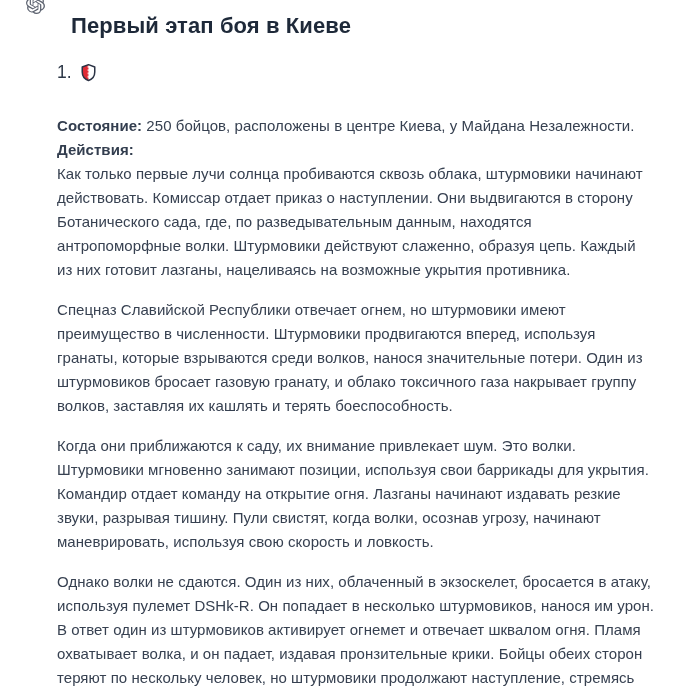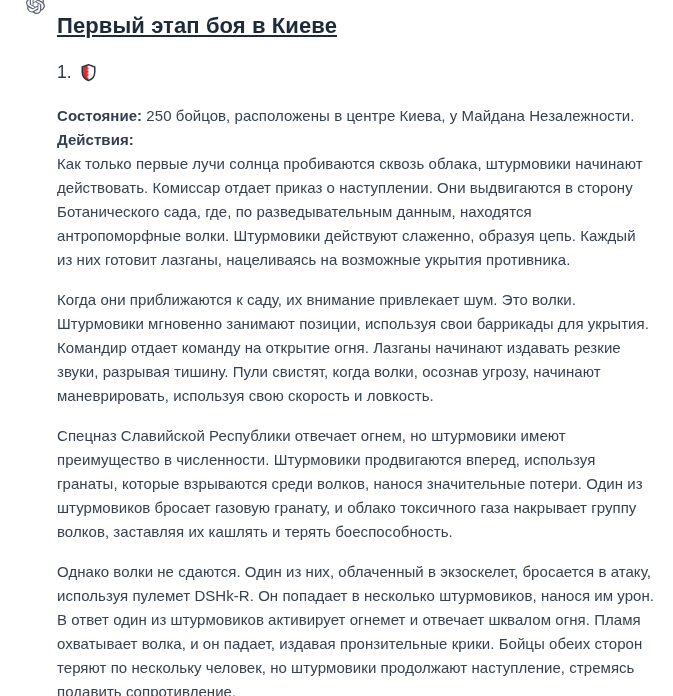--- a/index.html
+++ b/index.html
@@ -22,27 +22,26 @@
     color: #5d6370;
   }
   .avatar svg { width: 100%; height: 100%; display: block; }
   .content {
     position: absolute;
     left: 57px;
     top: 0;
     width: 598px;
   }
   .page-title {
-    margin: 12px 0 0 0;
+    margin: 12px 0 0 14px;
     font-size: 22px;
     line-height: 28px;
     font-weight: 700;
     color: #1e2939;
     letter-spacing: 0.1px;
-    text-decoration: underline;
   }
   .list-row {
     margin-top: 20px;
     display: flex;
     align-items: center;
     font-size: 17.5px;
     line-height: 24px;
     color: #1e2939;
   }
   .list-number {
@@ -53,21 +52,21 @@
   .shield { width: 19px; height: 19px; margin-right: 8px; flex: 0 0 auto; }
   .shield svg { width: 100%; height: 100%; display: block; }
   .list-title { font-weight: 700; }
   p.body-text {
     margin: 16px 0 0 0;
     font-size: 15px;
     line-height: 24px;
     color: #374151;
     letter-spacing: 0.05px;
   }
-  p.body-text.first { margin-top: 20px; }
+  p.body-text.first { margin-top: 30px; }
   p.body-text strong { font-weight: 700; color: #333e4f; }
 </style>
 </head>
 <body>
 
 <div class="avatar">
   <svg viewBox="0 0 24 24" fill="currentColor" aria-hidden="true">
     <path d="M22.2819 9.8211a5.9847 5.9847 0 0 0-.5157-4.9108 6.0462 6.0462 0 0 0-6.5098-2.9A6.0651 6.0651 0 0 0 4.9807 4.1818a5.9847 5.9847 0 0 0-3.9977 2.9 6.0462 6.0462 0 0 0 .7427 7.0966 5.98 5.98 0 0 0 .511 4.9107 6.051 6.051 0 0 0 6.5146 2.9001A5.9847 5.9847 0 0 0 13.2599 24a6.0557 6.0557 0 0 0 5.7718-4.2058 5.9894 5.9894 0 0 0 3.9977-2.9001 6.0557 6.0557 0 0 0-.7475-7.073zM13.2599 22.4301a4.4755 4.4755 0 0 1-2.8764-1.04l.1419-.0804 4.7783-2.7582a.7948.7948 0 0 0 .3927-.6813v-6.7369l2.02 1.1686a.071.071 0 0 1 .038.0567v5.5826a4.504 4.504 0 0 1-4.4945 4.4944zm-9.6607-4.1254a4.4708 4.4708 0 0 1-.5346-3.0137l.142.0852 4.783 2.7582a.7712.7712 0 0 0 .7806 0l5.8428-3.3685v2.3324a.0804.0804 0 0 1-.0332.0615L9.74 19.9502a4.4992 4.4992 0 0 1-6.1408-1.6464zM2.3408 7.8956a4.485 4.485 0 0 1 2.3655-1.9728V11.6a.7664.7664 0 0 0 .3879.6765l5.8144 3.3543-2.0201 1.1685a.0757.0757 0 0 1-.071 0l-4.8303-2.7865A4.504 4.504 0 0 1 2.3408 7.8956zm16.5963 3.8558L13.1038 8.364 15.1192 7.2a.0757.0757 0 0 1 .071 0l4.8303 2.7913a4.4944 4.4944 0 0 1-.6765 8.1042v-5.6772a.79.79 0 0 0-.407-.667zm2.0107-3.0231l-.142-.0852-4.7735-2.7818a.7759.7759 0 0 0-.7854 0L9.409 9.2297V6.8974a.0662.0662 0 0 1 .0284-.0615l4.8303-2.7866a4.4992 4.4992 0 0 1 6.6802 4.66zM8.3065 12.863l-2.02-1.1638a.0804.0804 0 0 1-.038-.0567V6.0742a4.4992 4.4992 0 0 1 7.3757-3.4537l-.142.0805L8.704 5.459a.7948.7948 0 0 0-.3927.6813zm1.0976-2.3654l2.602-1.4998 2.6069 1.4998v2.9994l-2.5974 1.4997-2.6067-1.4997Z"></path>
   </svg>
 </div>
@@ -88,19 +87,19 @@
         <path d="M12 2.1 L19.9 5.1 V11.3 C19.9 16.6 16.7 20.4 12 22 C7.3 20.4 4.1 16.6 4.1 11.3 V5.1 Z" fill="#ffffff"></path>
         <path d="M12 2.1 L19.9 5.1 V11.3 C19.9 16.6 16.7 20.4 12 22 C7.3 20.4 4.1 16.6 4.1 11.3 V5.1 Z" fill="#e02b35" clip-path="url(#shield-left)"></path>
         <line x1="11.6" y1="3.6" x2="11.6" y2="20.6" stroke="#ffffff" stroke-width="1.3" stroke-dasharray="2.3 1.9"></line>
         <path d="M12 2.1 L19.9 5.1 V11.3 C19.9 16.6 16.7 20.4 12 22 C7.3 20.4 4.1 16.6 4.1 11.3 V5.1 Z" fill="none" stroke="#2b3345" stroke-width="1.9" stroke-linejoin="round"></path>
       </svg>
     </span>
   </div>
 
   <p class="body-text first"><strong>Состояние:</strong> <span>250 бойцов, расположены в центре Киева, у Майдана Незалежности.</span><br><strong>Действия:</strong><br><span>Как только первые лучи солнца пробиваются сквозь облака, штурмовики начинают действовать. Комиссар отдает приказ о наступлении. Они выдвигаются в сторону Ботанического сада, где, по разведывательным данным, находятся антропоморфные волки. Штурмовики действуют слаженно, образуя цепь. Каждый из них готовит лазганы, нацеливаясь на возможные укрытия противника.</span></p>
 
+  <p class="body-text">Спецназ Славийской Республики отвечает огнем, но штурмовики имеют преимущество в численности. Штурмовики продвигаются вперед, используя гранаты, которые взрываются среди волков, нанося значительные потери. Один из штурмовиков бросает газовую гранату, и облако токсичного газа накрывает группу волков, заставляя их кашлять и терять боеспособность.</p>
+
   <p class="body-text">Когда они приближаются к саду, их внимание привлекает шум. Это волки. Штурмовики мгновенно занимают позиции, используя свои баррикады для укрытия. Командир отдает команду на открытие огня. Лазганы начинают издавать резкие звуки, разрывая тишину. Пули свистят, когда волки, осознав угрозу, начинают маневрировать, используя свою скорость и ловкость.</p>
-
-  <p class="body-text">Спецназ Славийской Республики отвечает огнем, но штурмовики имеют преимущество в численности. Штурмовики продвигаются вперед, используя гранаты, которые взрываются среди волков, нанося значительные потери. Один из штурмовиков бросает газовую гранату, и облако токсичного газа накрывает группу волков, заставляя их кашлять и терять боеспособность.</p>
 
   <p class="body-text">Однако волки не сдаются. Один из них, облаченный в экзоскелет, бросается в атаку, используя пулемет DSHk-R. Он попадает в несколько штурмовиков, нанося им урон. В ответ один из штурмовиков активирует огнемет и отвечает шквалом огня. Пламя охватывает волка, и он падает, издавая пронзительные крики. Бойцы обеих сторон теряют по нескольку человек, но штурмовики продолжают наступление, стремясь подавить сопротивление.</p>
 
 </div>
 
 </body></html>

